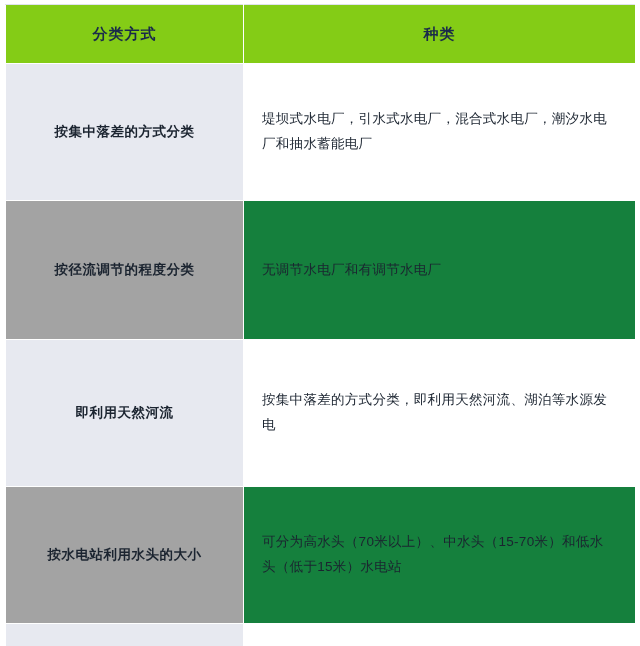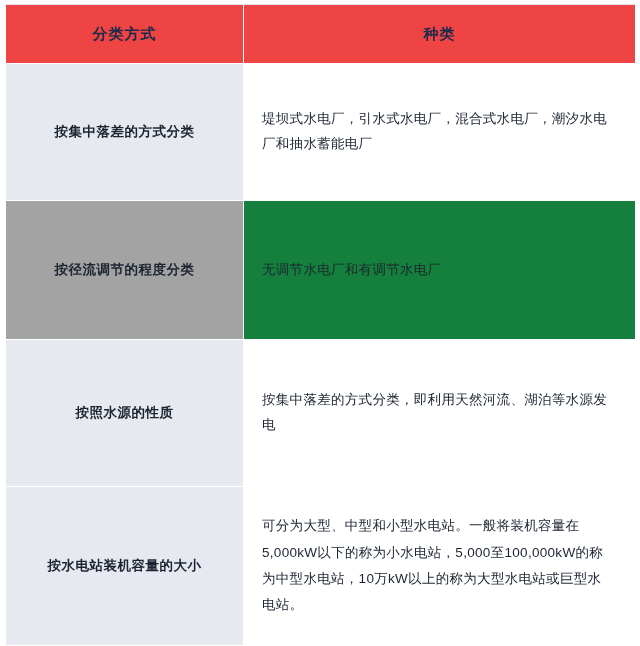--- a/index.html
+++ b/index.html
@@ -30,21 +30,21 @@
 
   .classification-table th,
   .classification-table td {
     border: 1px solid #ffffff;
     vertical-align: middle;
     font-size: 13.5px;
     line-height: 1.85;
     color: #1b2430;
   }
   .header-row th {
-    background: #ef4444;
+    background: #84cc16;
     color: #1a2a4a;
     font-weight: bold;
     font-size: 15px;
     text-align: center;
     height: 56px;
     letter-spacing: 1px;
     border-top: 1px solid #dfe2ec;
   }
   .cell-method {
     text-align: center;
@@ -92,22 +92,26 @@
     <tbody>
       <tr class="band-light r1">
         <td class="cell-method">按集中落差的方式分类</td>
         <td class="cell-types">堤坝式水电厂，引水式水电厂，混合式水电厂，潮汐水电厂和抽水蓄能电厂</td>
       </tr>
       <tr class="band-dark r2">
         <td class="cell-method">按径流调节的程度分类</td>
         <td class="cell-types">无调节水电厂和有调节水电厂</td>
       </tr>
       <tr class="band-light r3">
-        <td class="cell-method">按照水源的性质</td>
+        <td class="cell-method">即利用天然河流</td>
         <td class="cell-types">按集中落差的方式分类，即利用天然河流、湖泊等水源发电</td>
+      </tr>
+      <tr class="band-dark r4">
+        <td class="cell-method">按水电站利用水头的大小</td>
+        <td class="cell-types">可分为高水头（70米以上）、中水头（15-70米）和低水头（低于15米）水电站</td>
       </tr>
       <tr class="band-light r5">
         <td class="cell-method">按水电站装机容量的大小</td>
         <td class="cell-types">可分为大型、中型和小型水电站。一般将装机容量在5,000kW以下的称为小水电站，5,000至100,000kW的称为中型水电站，10万kW以上的称为大型水电站或巨型水电站。</td>
       </tr>
     </tbody>
   </table>
 </div>
 
 </body></html>

